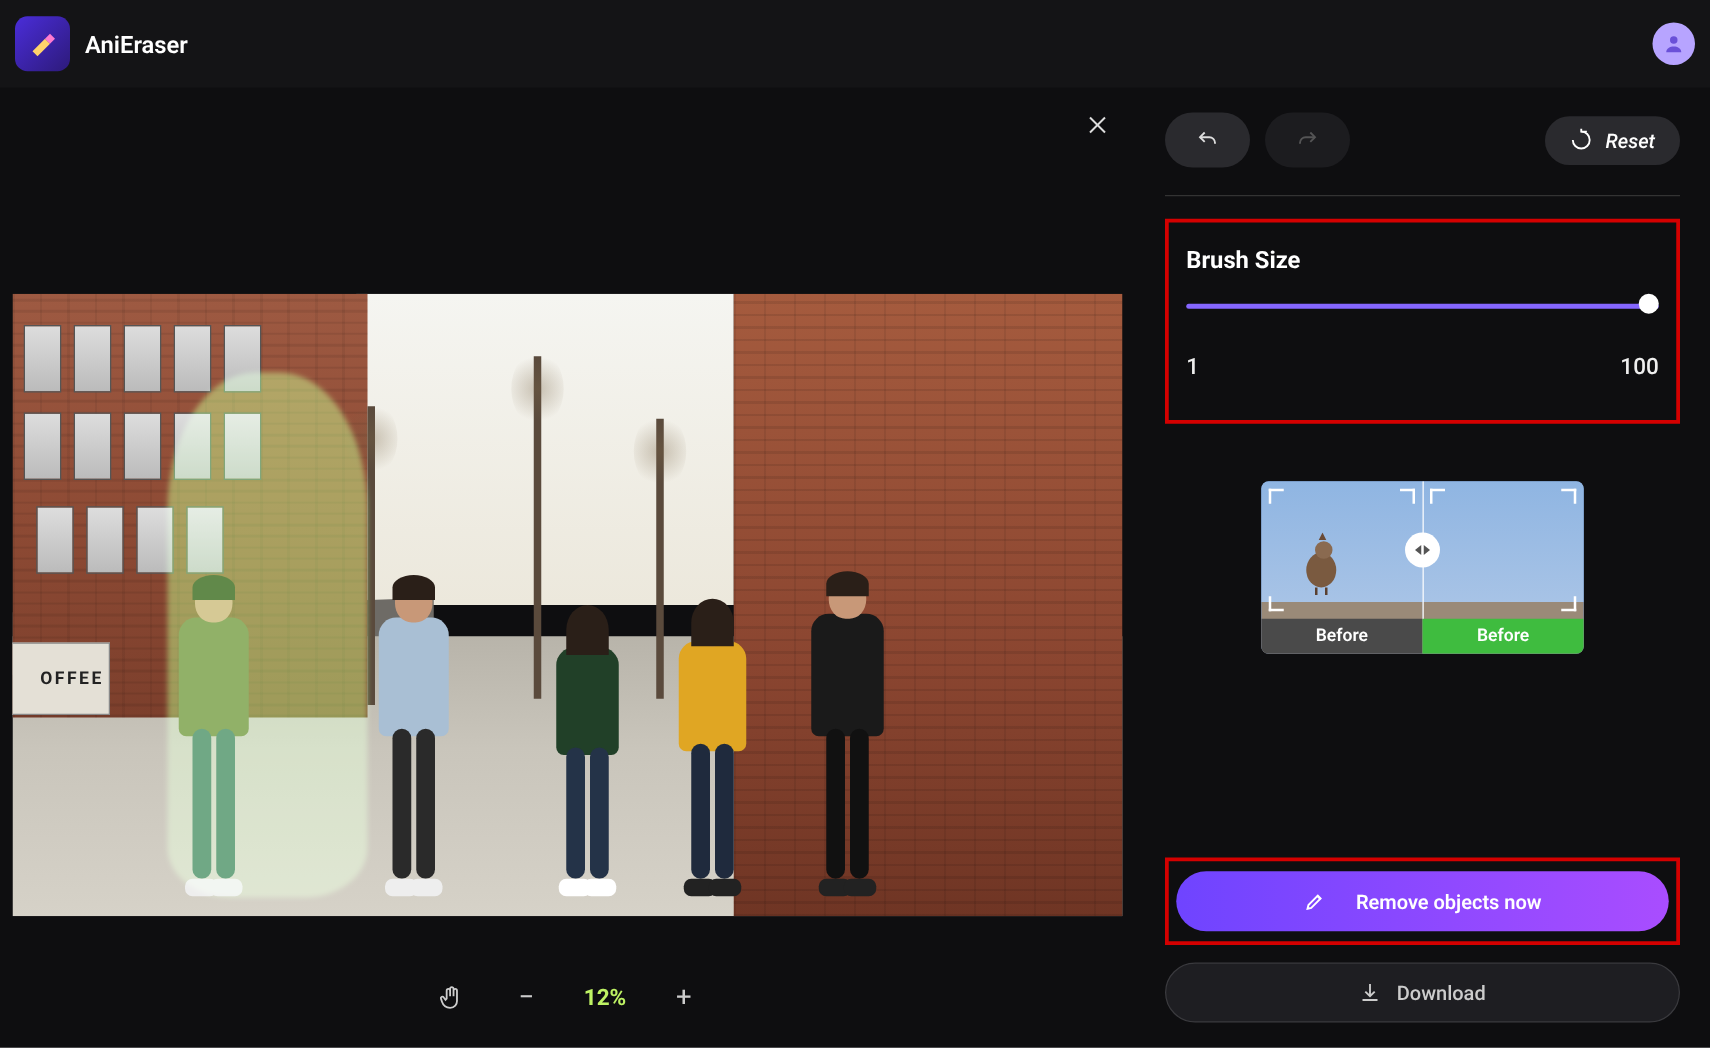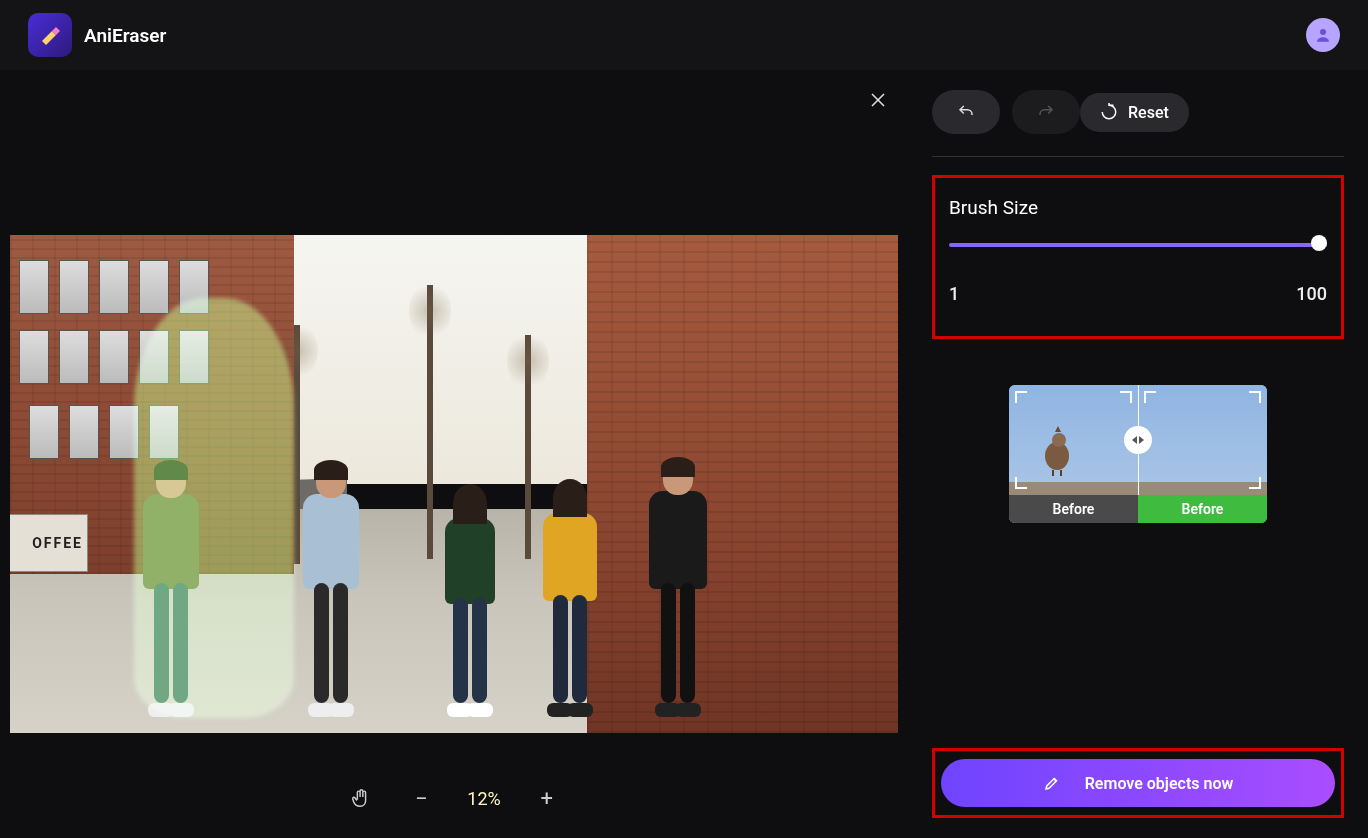--- a/index.html
+++ b/index.html
@@ -1,40 +1,40 @@
 <!DOCTYPE html>
 <html><head>
 <meta charset="utf-8">
 <style>
   * { margin:0; padding:0; box-sizing:border-box; font-family:-apple-system,BlinkMacSystemFont,"Segoe UI",Roboto,Arial,sans-serif; }
   body { background:#0e0e10; color:#fff; width:1368px; height:838px; overflow:hidden; }
-  .header { height:70px; background:#141416; display:flex; align-items:center; padding:0 28px; justify-content:space-between; }
+  .header { height:70px; background:#141416; display:flex; align-items:center; padding:0 12px; justify-content:space-between; }
   .brand { display:flex; align-items:center; gap:12px; }
   .logo { width:44px; height:44px; border-radius:10px; background:linear-gradient(135deg,#4a2dd9 0%,#2d1a7a 100%); display:flex; align-items:center; justify-content:center; }
   .brand-name { font-size:19px; font-weight:600; }
   .header-right { display:flex; align-items:center; gap:18px; }
   .pricing-btn { display:flex; align-items:center; gap:10px; padding:9px 22px; border:1px solid #555; border-radius:22px; background:transparent; color:#fff; font-size:16px; cursor:pointer; font-weight:500;}
   .avatar { width:34px; height:34px; border-radius:50%; background:#b7a4ff; display:flex; align-items:center; justify-content:center; cursor:pointer; }
   .main { display:flex; height:768px; }
   .canvas-area { width:908px; height:768px; position:relative; display:flex; flex-direction:column; }
   .close-btn { position:absolute; top:18px; right:18px; width:24px; height:24px; display:flex; align-items:center; justify-content:center; cursor:pointer; color:#ddd; }
   .image-wrap { flex:1; display:flex; align-items:center; justify-content:center; }
   .photo { width:888px; height:498px; position:relative; overflow:hidden; margin-top:60px; }
   .zoom-bar { height:80px; display:flex; align-items:center; justify-content:center; gap:32px; position:absolute; bottom:0; left:0; right:0; }
   .zoom-btn { width:28px; height:28px; display:flex; align-items:center; justify-content:center; cursor:pointer; color:#ccc; font-size:22px; }
-  .zoom-label { font-size:18px; color:#fef9c3; font-weight:400; }
+  .zoom-label { font-size:18px; color:#bef264; font-weight:700; }
   .side { width:460px; height:768px; padding:20px 24px 20px 24px; overflow:hidden; display:flex; flex-direction:column; }
-  .side-top { display:flex; align-items:center; margin-bottom:22px; }
+  .side-top { display:flex; align-items:center; justify-content:space-between; margin-bottom:22px;font-style:italic; }
   .hist { display:flex; gap:12px; }
   .hist-btn { width:68px; height:44px; border-radius:22px; background:#2a2a2e; display:flex; align-items:center; justify-content:center; cursor:pointer; }
   .hist-btn.dim { opacity:.5; }
   .reset-btn { display:flex; align-items:center; gap:10px; padding:10px 20px; border-radius:22px; background:#2a2a2e; color:#fff; font-size:16px; cursor:pointer; font-weight:500;}
   .divider { height:1px; background:#333; margin-bottom:18px; }
   .brush-box { border:3px solid #d40000; padding:18px 14px 32px 14px; margin-bottom:46px; }
-  .brush-title { font-size:19px; font-weight:400; margin-bottom:22px; }
+  .brush-title { font-size:19px; font-weight:700; margin-bottom:22px; }
   .slider { position:relative; height:8px; margin-bottom:34px; }
   .slider-track { position:absolute; left:0; right:0; top:2px; height:4px; background:#8566ff; border-radius:2px; }
   .slider-thumb { position:absolute; right:0; top:-6px; width:16px; height:16px; border-radius:50%; background:#fff; cursor:pointer; }
   .slider-vals { display:flex; justify-content:space-between; font-size:18px; color:#eee; font-weight:500;}
   .preview-wrap { display:flex; flex-direction:column; align-items:center; gap:18px; margin-bottom:auto; }
   .preview-img { width:258px; height:138px; border-radius:6px; overflow:hidden; position:relative; background:#7aa2d8; }
   .preview-half { position:absolute; top:0; bottom:0; width:50%; }
   .preview-half.left { left:0; }
   .preview-half.right { right:0; }
   .prev-label { position:absolute; bottom:0; left:0; right:0; height:28px; display:flex; align-items:center; justify-content:center; font-size:14px; font-weight:600; }
@@ -289,14 +289,22 @@
 
     <div class="action-box">
       <button class="primary-btn">
         <svg width="18" height="18" viewBox="0 0 24 24" fill="none" stroke="#fff" stroke-width="2">
             <path d="M4 20l4-1 10-10-3-3L5 16z"></path>
             <path d="M14 6l4 4"></path>
           </svg>
         <span>Remove objects now</span>
       </button>
     </div>
+    <button class="secondary-btn">
+      <svg width="18" height="18" viewBox="0 0 24 24" fill="none" stroke="#ccc" stroke-width="2">
+          <path d="M12 3v12"></path>
+          <polyline points="7 11 12 16 17 11"></polyline>
+          <path d="M4 20h16"></path>
+        </svg>
+      <span>Download</span>
+    </button>
   </div>
 </div>
 
 </body></html>

